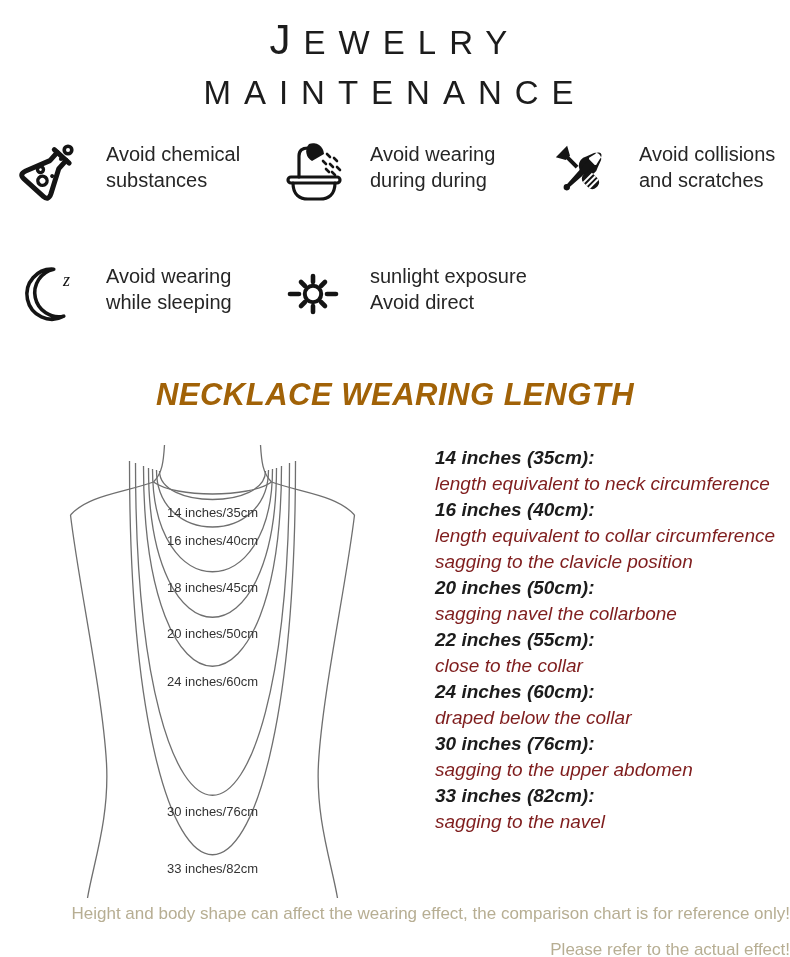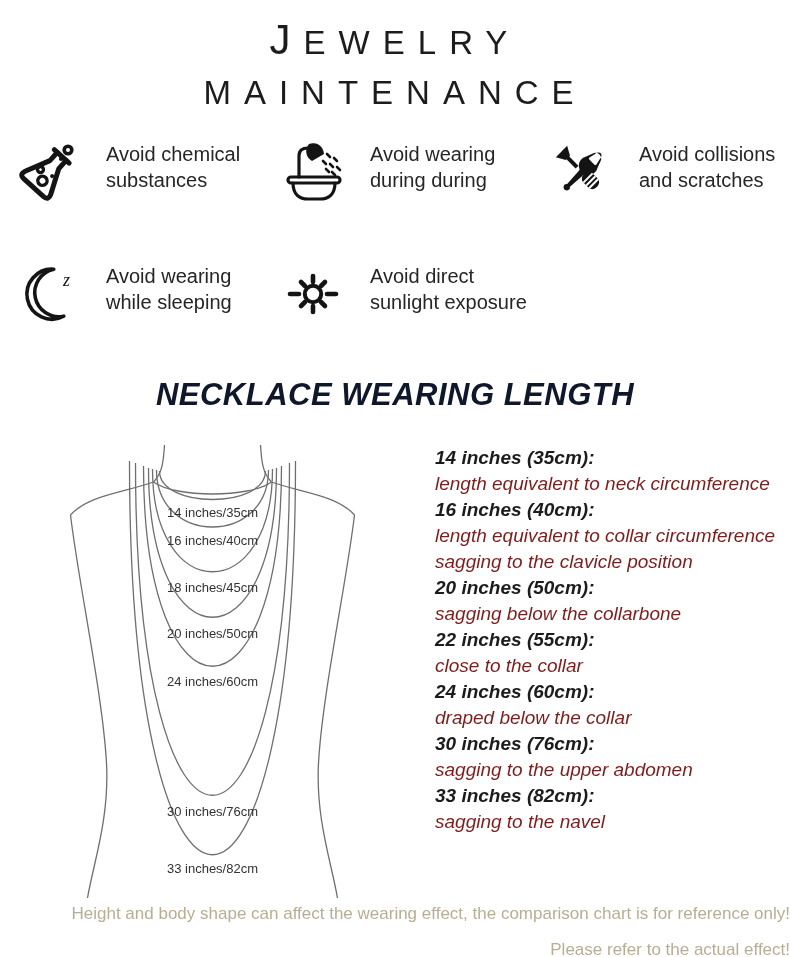--- a/index.html
+++ b/index.html
@@ -19,21 +19,21 @@
     margin-top:26px;padding-left:18px;
     display:grid;grid-template-columns:264px 269px 1fr;row-gap:60px;
   }
   .tip-cell{display:flex;align-items:flex-start;gap:26px;}
   .tip-icon{width:62px;height:62px;flex:0 0 auto;}
   .tip-label{font-size:20px;line-height:26px;color:#262626;}
   
   .section-heading{
     margin:50px 0 0 0;text-align:center;
     font-style:italic;font-weight:800;font-size:31px;letter-spacing:0.5px;
-    color:#0f172a;line-height:40px;
+    color:#a16207;line-height:40px;
   }
   
   .main{display:flex;margin-top:18px;}
   .diagram-wrap{margin-left:58px;flex:0 0 auto;}
   .length-list{margin-left:32px;margin-top:12px;flex:1 1 auto;}
   .length-term{
     font-style:italic;font-weight:bold;font-size:19px;line-height:26px;color:#1c1c1c;
   }
   .length-desc{
     font-style:italic;font-weight:normal;font-size:19px;line-height:26px;color:#7f1d1d;
@@ -140,22 +140,22 @@
           <path d="M45,31 L54,31"></path>
         <path d="M31,13 L31,19"></path>
           <path d="M31,43 L31,49"></path>
         <path d="M19,19 L23,23"></path>
           <path d="M39,23 L43,19"></path>
         <path d="M19,43 L23,39"></path>
           <path d="M39,39 L43,43"></path>
       </g>
     </svg>
     <div class="tip-label">
+      <div>sunlight exposure</div>
       <div>Avoid direct</div>
-      <div>sunlight exposure</div>
     </div>
   </div>
 
 </section>
 
 <h2 class="section-heading">NECKLACE WEARING LENGTH</h2>
 
 <div class="main">
 
   <div class="diagram-wrap">
@@ -193,21 +193,21 @@
     </svg>
   </div>
 
   <div class="length-list">
     <div class="length-term">14 inches (35cm):</div>
     <div class="length-desc">length equivalent to neck circumference</div>
     <div class="length-term">16 inches (40cm):</div>
     <div class="length-desc">length equivalent to collar circumference</div>
     <div class="length-desc">sagging to the clavicle position</div>
     <div class="length-term">20 inches (50cm):</div>
-    <div class="length-desc">sagging below the collarbone</div>
+    <div class="length-desc">sagging navel the collarbone</div>
     <div class="length-term">22 inches (55cm):</div>
     <div class="length-desc">close to the collar</div>
     <div class="length-term">24 inches (60cm):</div>
     <div class="length-desc">draped below the collar</div>
     <div class="length-term">30 inches (76cm):</div>
     <div class="length-desc">sagging to the upper abdomen</div>
     <div class="length-term">33 inches (82cm):</div>
     <div class="length-desc">sagging to the navel</div>
   </div>
 </div>

